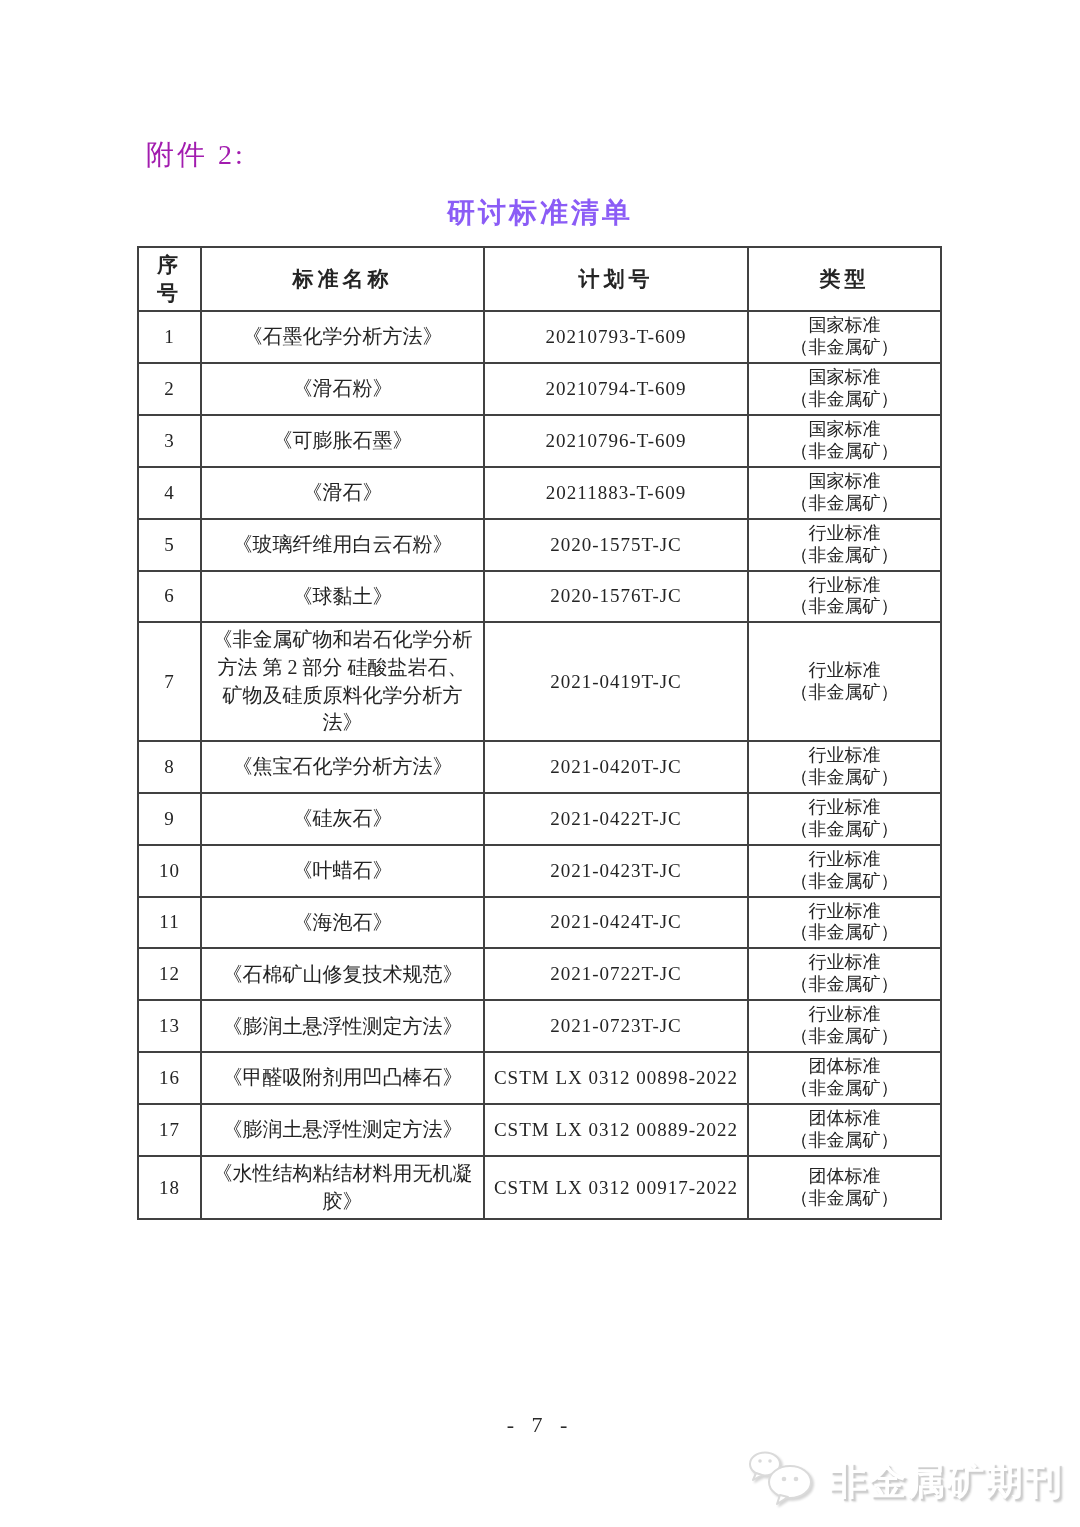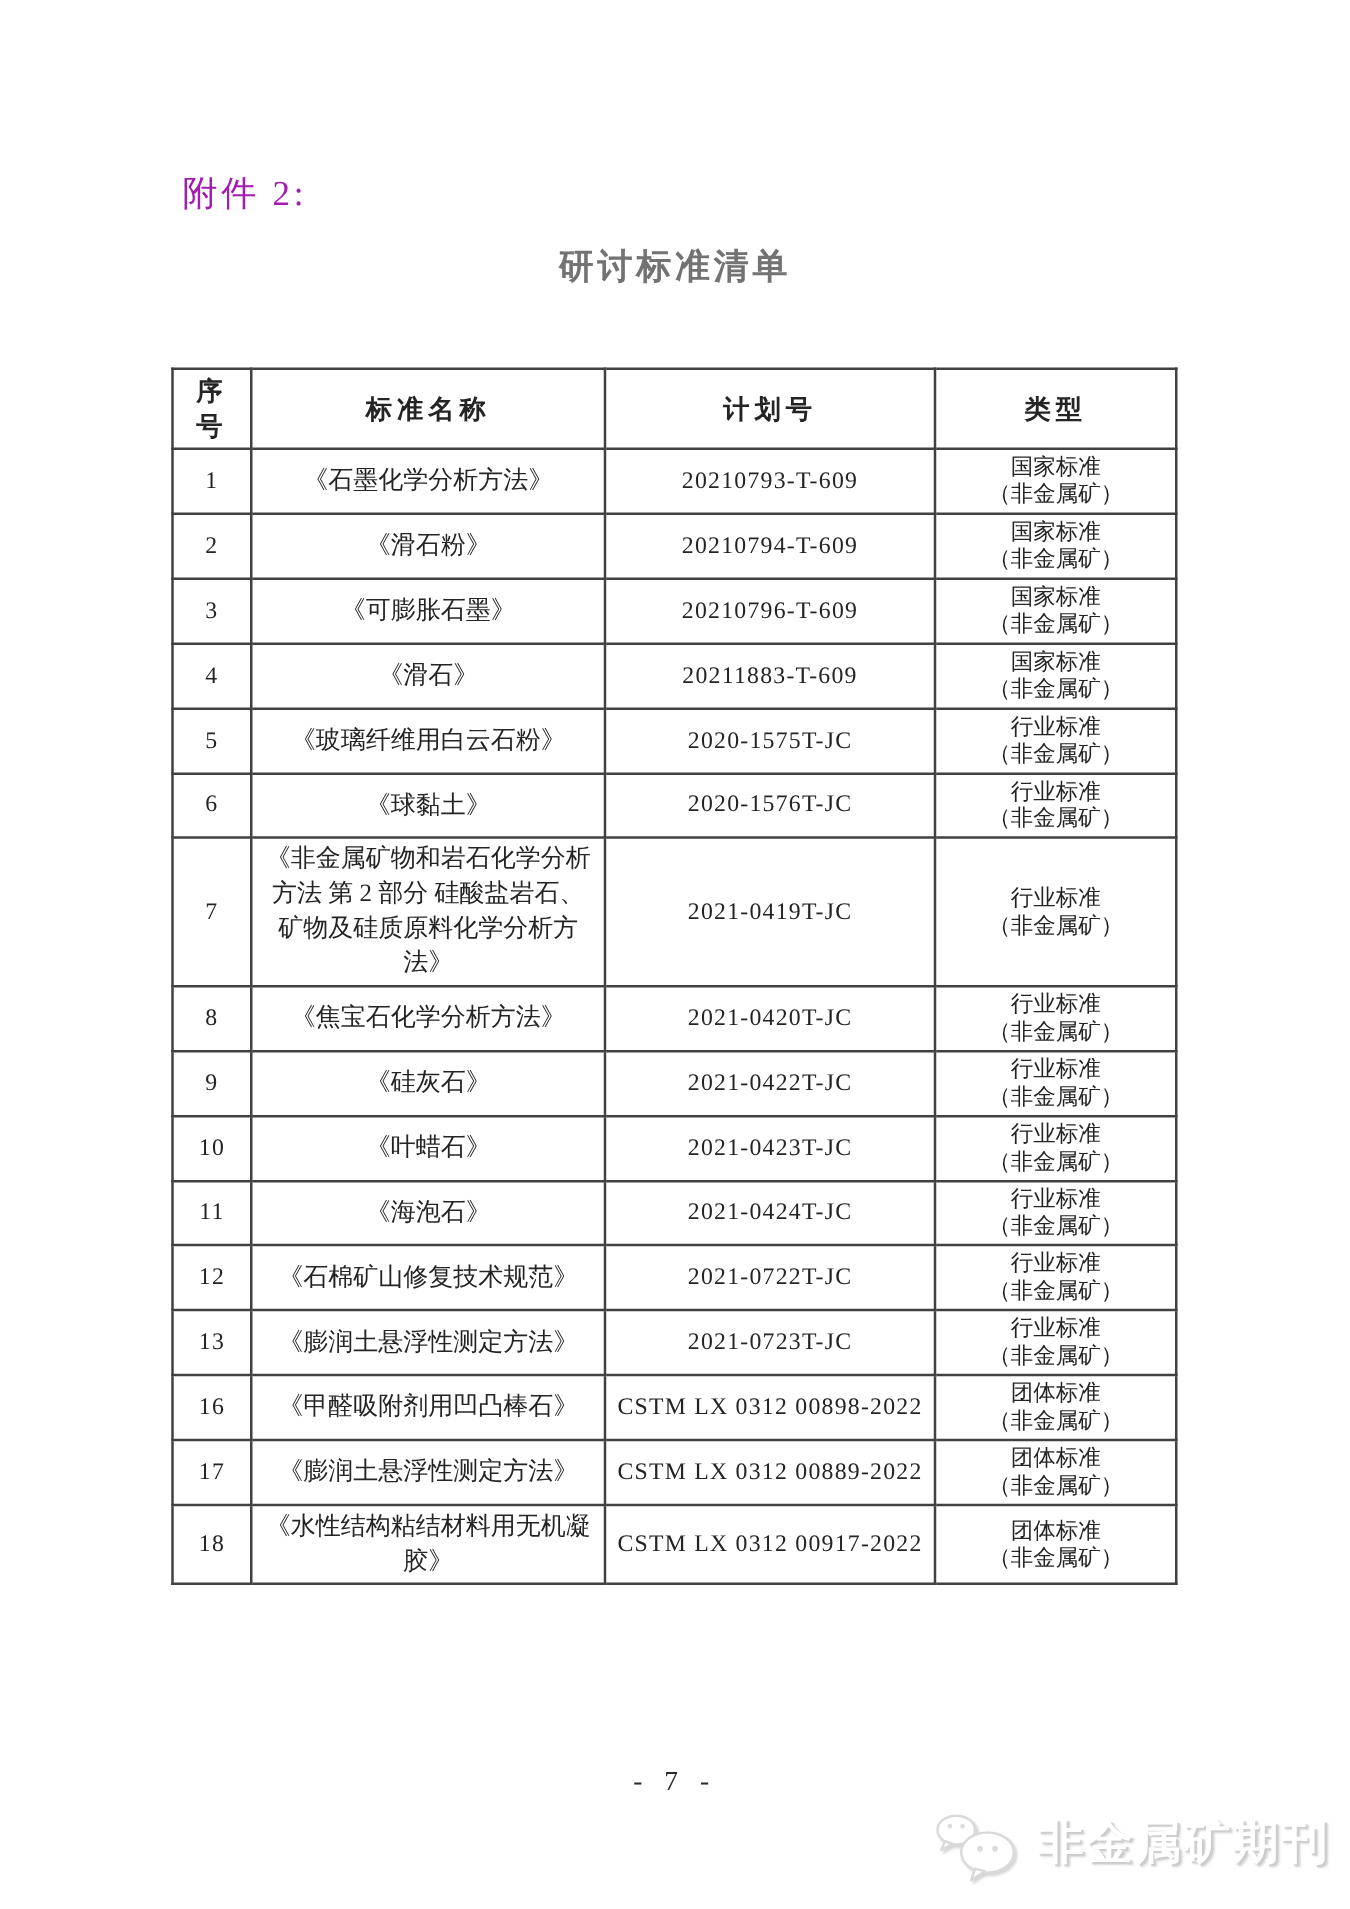--- a/index.html
+++ b/index.html
@@ -31,31 +31,30 @@
   .doc-title {
     position: absolute;
     top: 194px;
     left: 0;
     width: 100%;
     margin: 0;
     text-align: center;
     font-size: 28px;
     font-weight: 700;
     letter-spacing: 3px;
-    color: #737373;
+    color: #8b5cf6;
   }
   table.standards {
     position: absolute;
     left: 137px;
     top: 246px;
     width: 803px;
     border-collapse: collapse;
     table-layout: fixed;
     background: #ffffff;
-    margin-top: 48px;
   }
   table.standards th,
   table.standards td {
     border: 2px solid #414141;
     text-align: center;
     vertical-align: middle;
     padding: 3px 6px;
     color: #242424;
   }
   col.w-no   { width: 63px; }
@@ -97,21 +96,21 @@
     text-align: center;
     font-size: 22px;
     letter-spacing: 6px;
     color: #2a2a2a;
   }
   .watermark {
     position: absolute;
     right: 16px;
     bottom: 20px;
     display: flex;
-    align-items: flex-start;
+    align-items: flex-end;
     gap: 8px;
     pointer-events: none;
   }
   .wm-icon svg {
     display: block;
     filter: drop-shadow(2px 2px 1px #d6d6d6);
   }
   .wm-text {
     font-family: "Liberation Sans", "DejaVu Sans", sans-serif;
     font-size: 37px;

